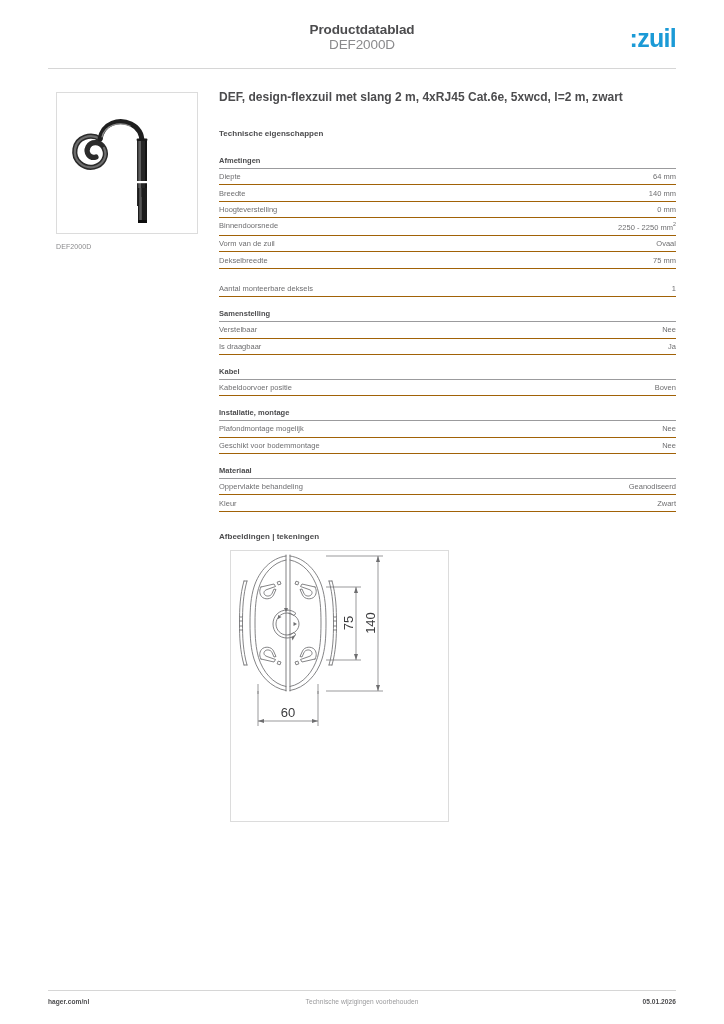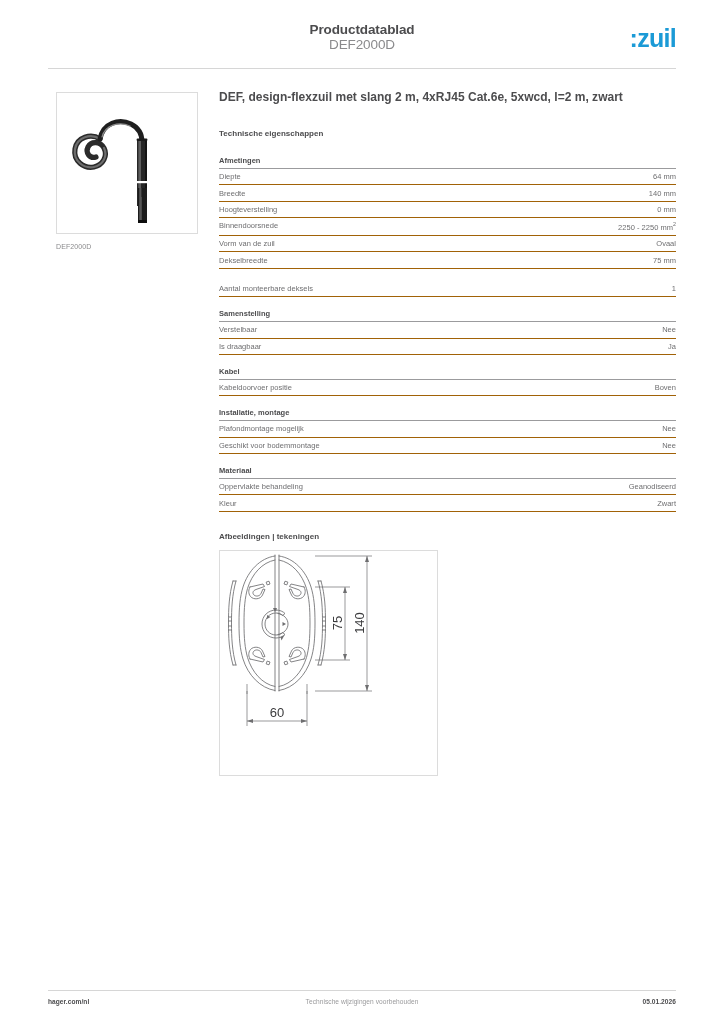--- a/index.html
+++ b/index.html
@@ -137,24 +137,25 @@
   .drawings-title {
     font-size: 8px;
     font-weight: bold;
     color: #4c4c4e;
     margin-top: 20px;
     margin-bottom: 9px;
     letter-spacing: 0.02px;
   }
   .drawing-box {
     width: 219px;
-    height: 226px;
+    height: 272px;
     border: 1px solid #dcdcdc;
     box-sizing: border-box;
     background: #fff;
+    margin-left: 11px;
   }
 
   
   .footer-rule {
     position: absolute;
     left: 48px;
     top: 990px;
     width: 628px;
     height: 1px;
     background: #d6d6d6;

